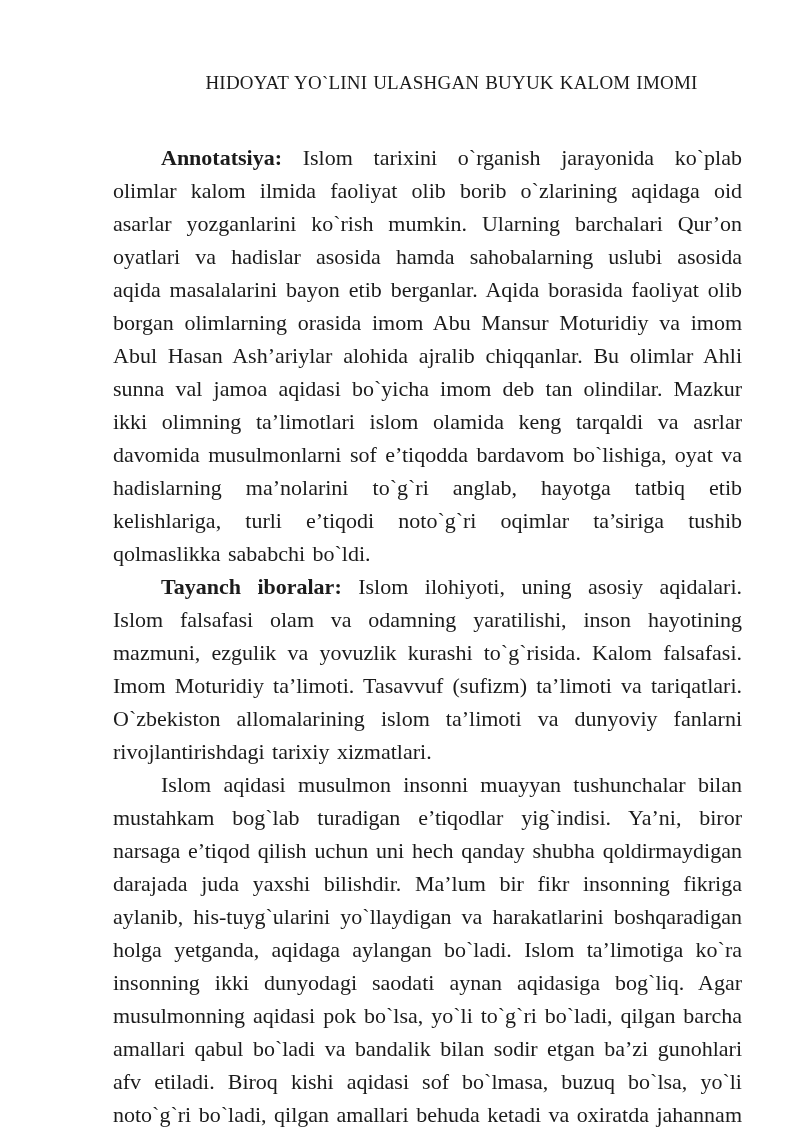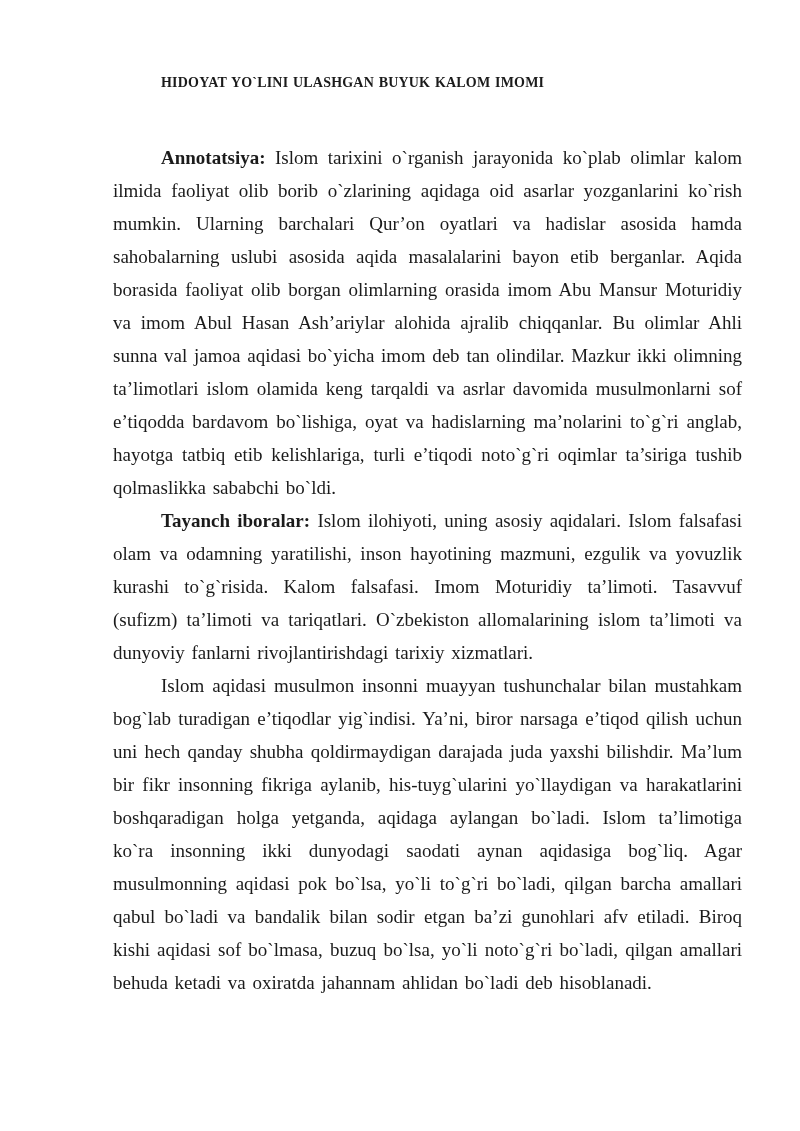--- a/index.html
+++ b/index.html
@@ -16,30 +16,31 @@
     font-family: "Liberation Serif", "DejaVu Serif", serif;
     overflow: hidden;
     box-sizing: border-box;
   }
   .content {
     box-sizing: border-box;
     padding: 70px 58px 0 113px;  
   }
   .doc-title {
     margin: 0 0 45px 0;
-    font-size: 14px;
+    font-size: 19px;
     line-height: 26px;
-    font-weight: bold;
+    font-weight: normal;
+    text-align: center;
     text-indent: 48px;           
     letter-spacing: 0.2px;
     word-spacing: 1px;
   }
   .para {
     margin: 0;
-    font-size: 19px;
+    font-size: 22px;
     line-height: 33px;
     text-align: justify;
     text-indent: 48px;
     word-spacing: 2px;
   }
   .lead {
     font-weight: bold;
   }
 </style>
 </head>

